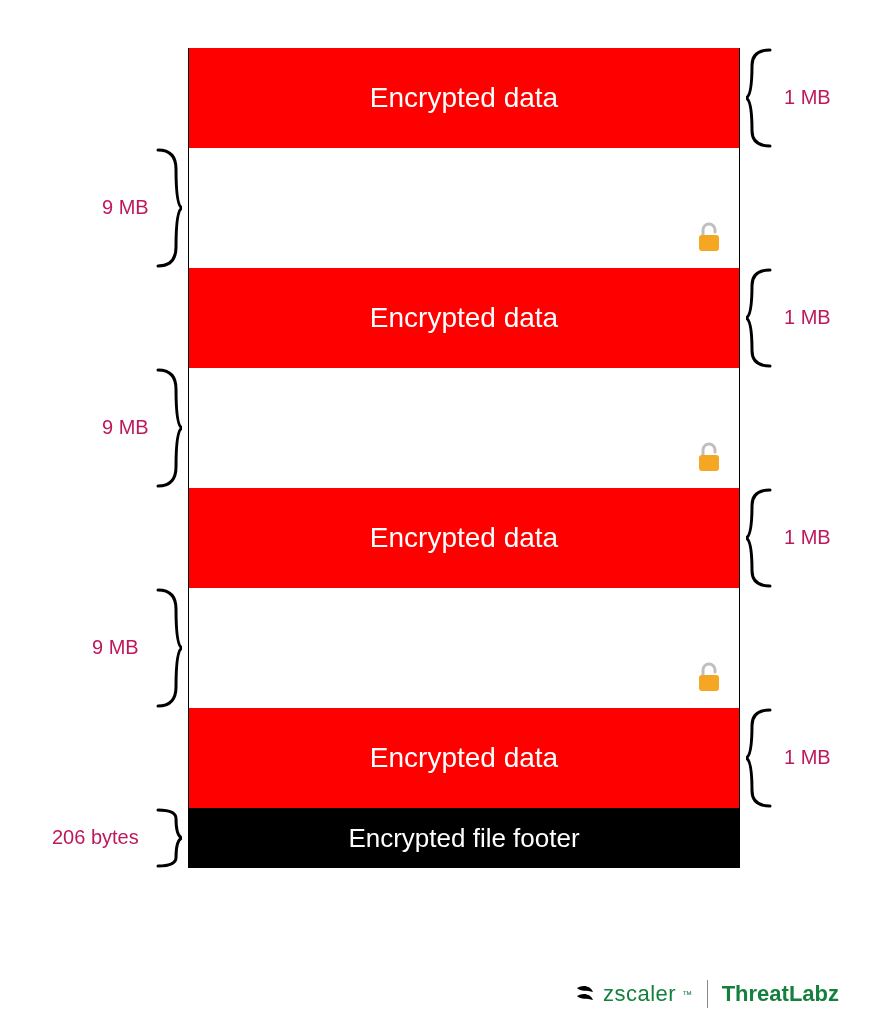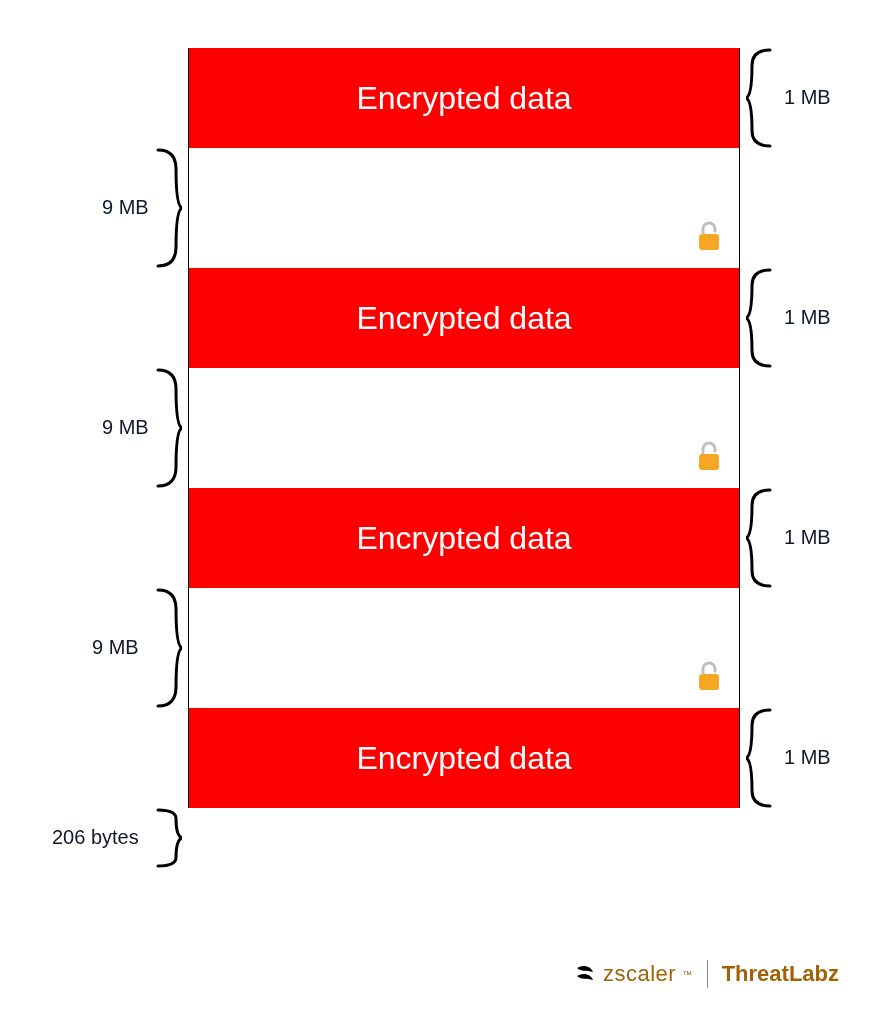--- a/index.html
+++ b/index.html
@@ -20,21 +20,21 @@
     top: 48px;
     width: 552px;
     border-left: 1px solid #000;
     border-right: 1px solid #000;
   }
   .block {
     width: 100%;
     display: flex;
     align-items: center;
     justify-content: center;
-    font-size: 32px;
+    font-size: 28px;
     font-weight: 400;
     position: relative;
   }
   .block.red { background: #ff0000; color: #ffffff; height: 100px; }
   .block.white { background: #ffffff; color: #000000; height: 120px; }
   .block.black { background: #000000; color: #ffffff; height: 60px; font-size: 26px; }
 
   .lock-icon {
     position: absolute;
     right: 16px;
@@ -46,34 +46,34 @@
     font-family: "Times New Roman", serif;
     color: #000;
     line-height: 1;
     user-select: none;
   }
   .brace svg { display:block; }
 
   .size-label {
     position: absolute;
     font-size: 20px;
-    color: #0f172a;
+    color: #be185d;
     white-space: nowrap;
   }
 
   .footer-logo {
     position: absolute;
     right: 30px;
-    bottom: 36px;
+    bottom: 16px;
     display: flex;
     align-items: center;
     gap: 14px;
     font-size: 22px;
     font-weight: 600;
-    color: #a16207;
+    color: #15803d;
   }
   .footer-logo .divider {
     width: 1px;
     height: 28px;
     background: #888;
   }
   .footer-logo .brand-a {
     display: flex;
     align-items: center;
     gap: 6px;
@@ -115,20 +115,23 @@
         <span>Encrypted data</span>
       </div>
       <div class="block white" style="height: 120px;">
         <span class="lock-icon"><svg width="28" height="32" viewBox="0 0 28 32">
     <path d="M8 14 V9 a6 6 0 0 1 12 0 v2" fill="none" stroke="#bfbfbf" stroke-width="3" stroke-linecap="round"></path>
     <rect x="4" y="14" width="20" height="16" rx="3" fill="#f5a623"></rect>
   </svg></span>
       </div>
       <div class="block red" style="height: 100px;">
         <span>Encrypted data</span>
+      </div>
+      <div class="block black" style="height: 60px;">
+        <span>Encrypted file footer</span>
       </div>
     </div>
 
   <div class="footer-logo">
     <span class="brand-a">
       <svg class="zscaler-glyph" viewBox="0 0 24 24">
         <path d="M4 6 C10 2 18 4 20 10 C14 8 8 10 4 6 Z" fill="#000"></path>
         <path d="M4 14 C10 10 18 12 20 18 C14 16 8 18 4 14 Z" fill="#000"></path>
       </svg>
       <span>zscaler</span>

